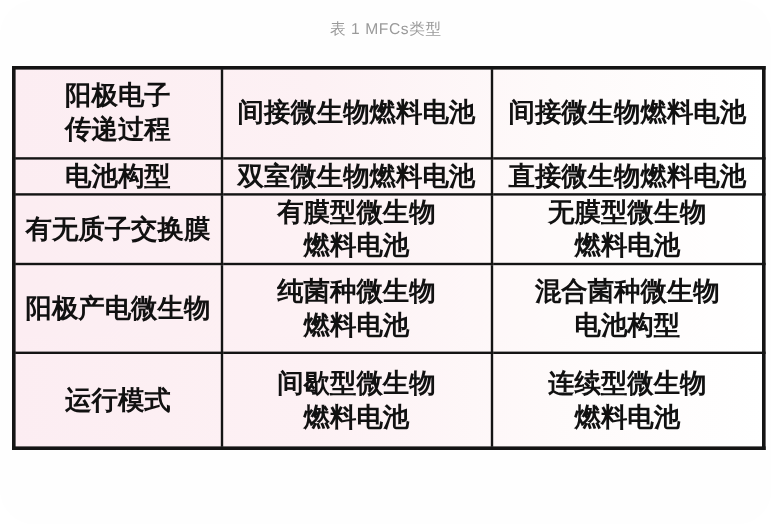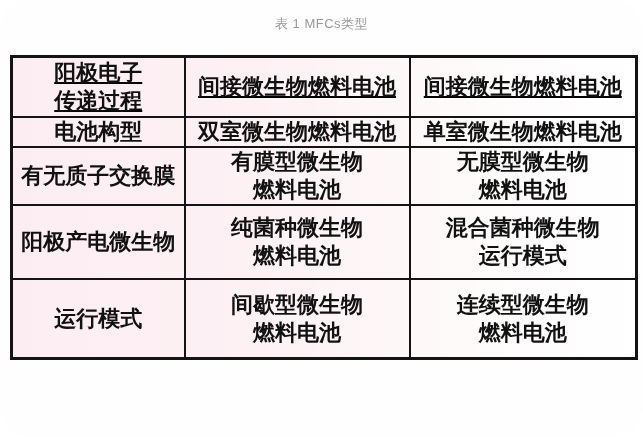--- a/index.html
+++ b/index.html
@@ -48,21 +48,21 @@
     line-height: 1.28;
     color: var(--text, #111111);
     white-space: pre-line;
     overflow: hidden;
   }
   .mfcs-table th {
     background: var(--header-bg, #fbe5ec);
     font-size: 23px;
   }
   tr.r-header { height: 34px; }
-  tr.r-0 { height: 60px; text-decoration: underline; }
+  tr.r-0 { height: 75px; }
   tr.r-1 { height: 26px; }
   tr.r-2 { height: 57px; }
   tr.r-3 { height: 74px; font-family: Liberation Serif, serif; }
   tr.r-4 { height: 80px; }
 </style>
 </head>
 <body>
 
 <div class="page">
 
@@ -79,37 +79,37 @@
       <tr class="r-0">
         <td>阳极电子
 传递过程</td>
         <td>间接微生物燃料电池</td>
         <td>间接微生物燃料电池</td>
       </tr>
 
       <tr class="r-1">
         <td>电池构型</td>
         <td>双室微生物燃料电池</td>
-        <td>单室微生物燃料电池</td>
+        <td>直接微生物燃料电池</td>
       </tr>
 
       <tr class="r-2">
         <td>有无质子交换膜</td>
         <td>有膜型微生物
 燃料电池</td>
         <td>无膜型微生物
 燃料电池</td>
       </tr>
 
       <tr class="r-3">
         <td>阳极产电微生物</td>
         <td>纯菌种微生物
 燃料电池</td>
         <td>混合菌种微生物
-运行模式</td>
+电池构型</td>
       </tr>
 
       <tr class="r-4">
         <td>运行模式</td>
         <td>间歇型微生物
 燃料电池</td>
         <td>连续型微生物
 燃料电池</td>
       </tr>
     </tbody>

